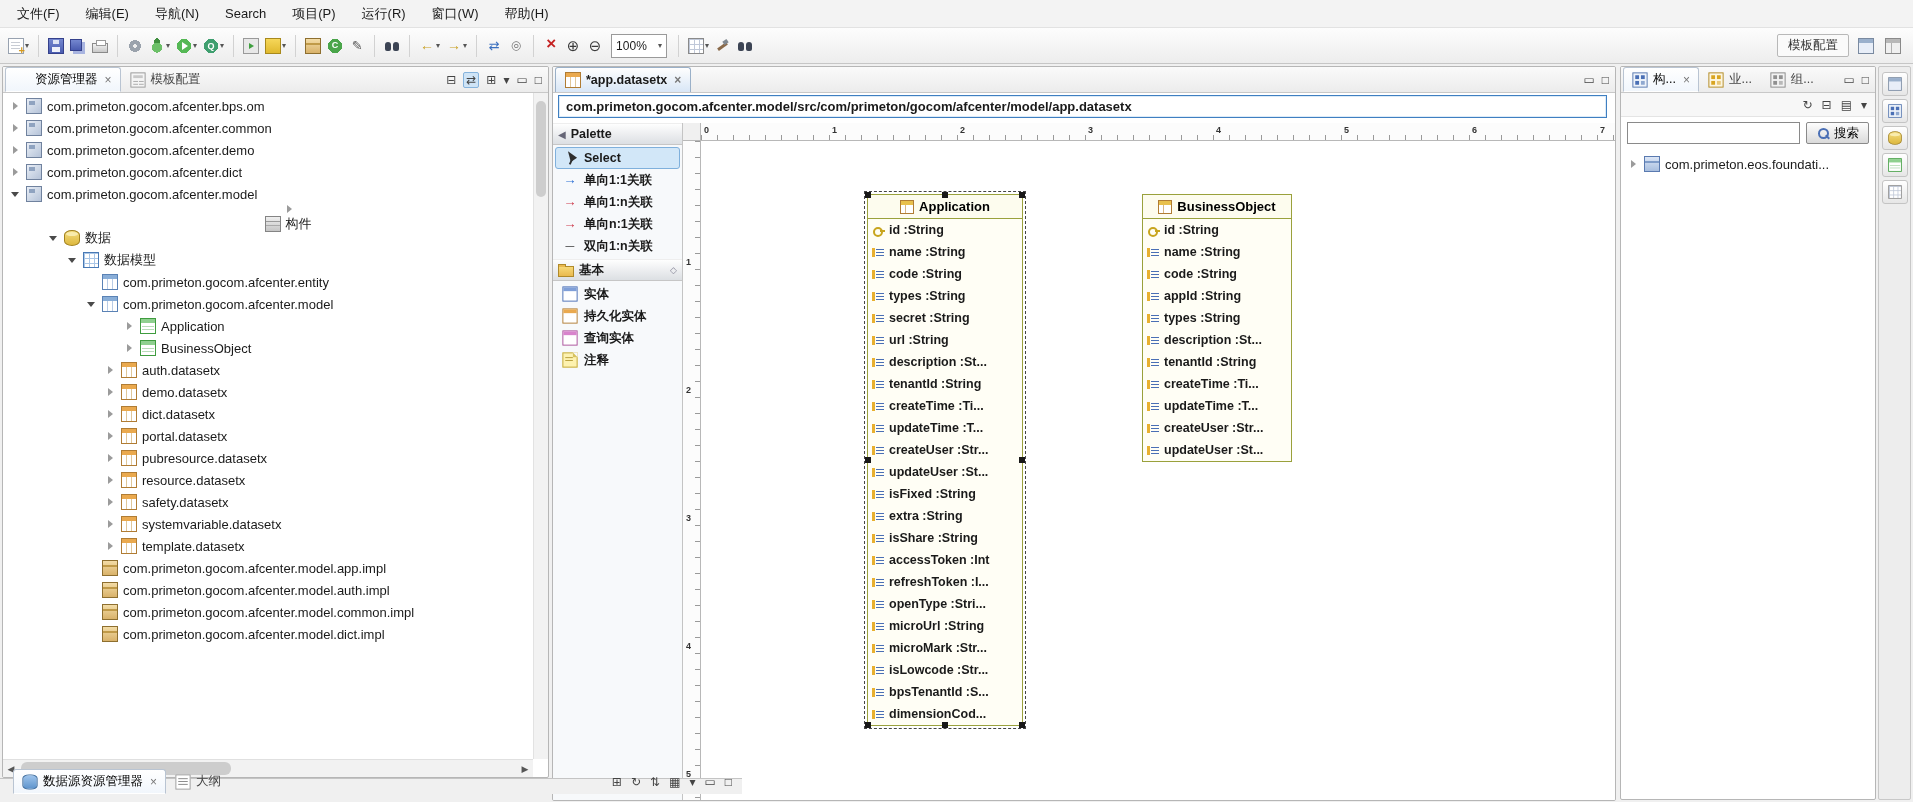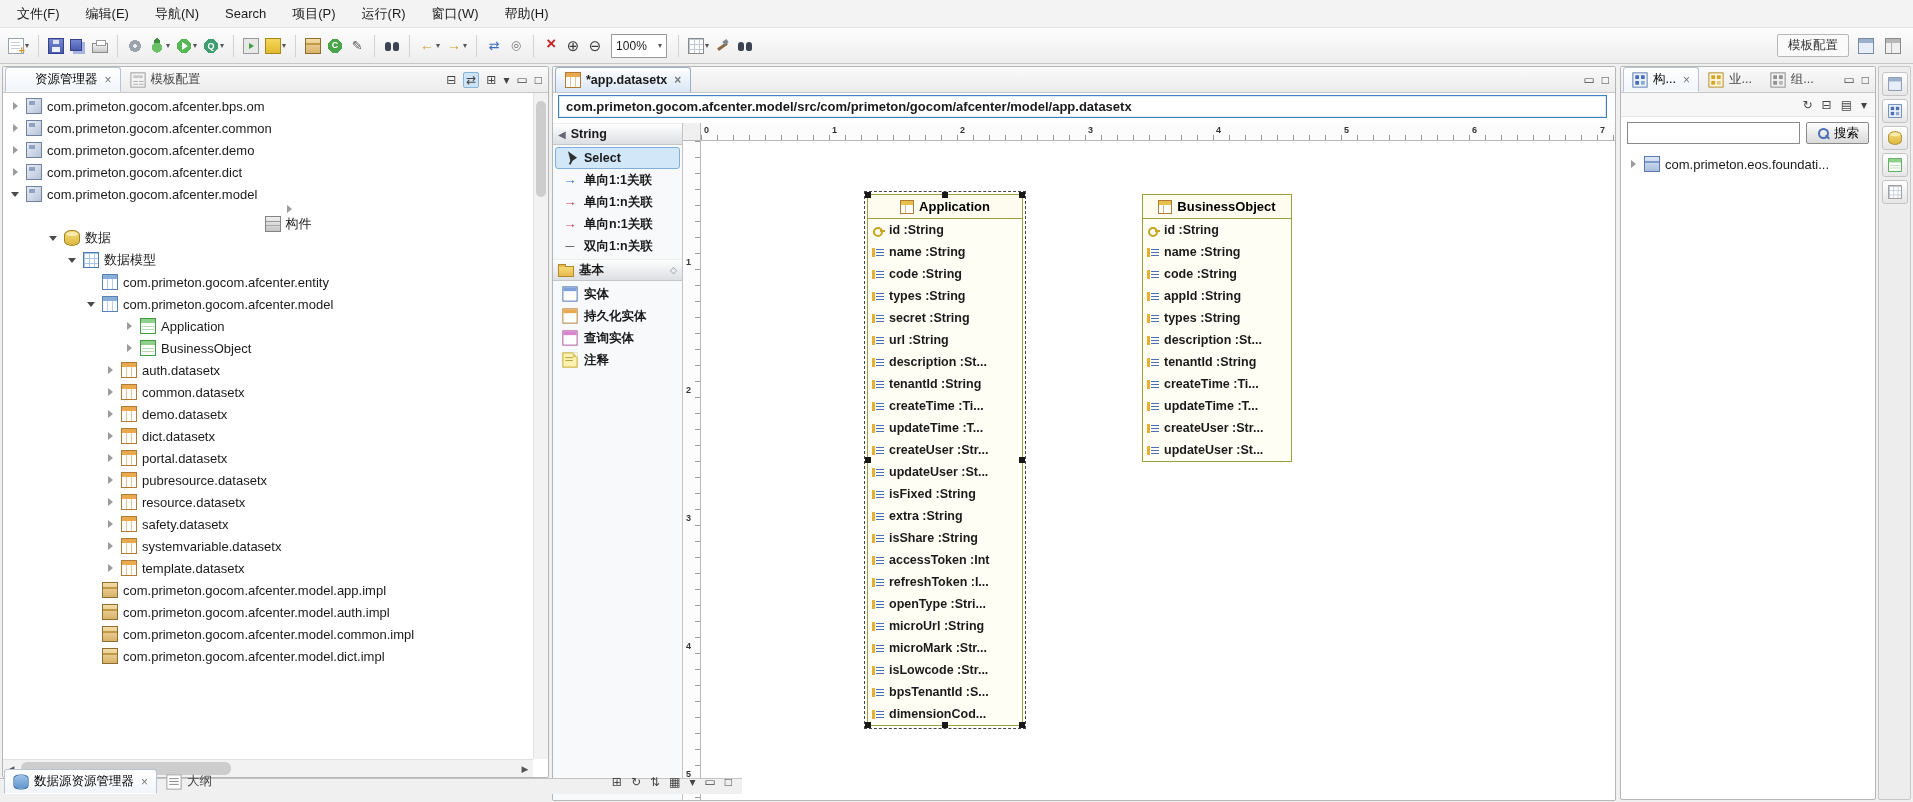--- a/index.html
+++ b/index.html
@@ -83,21 +83,21 @@
 .handle{position:absolute;width:6px;height:6px;background:#181818;}
 
 
 .right-toolbar{height:24px;display:flex;align-items:center;justify-content:flex-end;gap:9px;padding:0 8px;background:#f7f7f7;border-bottom:1px solid #e4e4e4;}
 .search-row{display:flex;gap:6px;padding:5px 6px;align-items:center;}
 .search-input{flex:1;height:22px;border:1px solid #8a8a8a;background:#fff;font-size:12.5px;padding:0 4px;font-family:inherit;}
 .search-btn{height:22px;padding:0 9px;border:1px solid #8a8a8a;background:linear-gradient(#fdfdfd,#dadada);font-size:12.5px;display:flex;align-items:center;gap:4px;font-family:inherit;border-radius:2px;}
 .right-tree{padding-top:4px;}
 
 
-.bottombar{position:absolute;left:0;top:714px;width:742px;height:16px;background:#f0f0f0;border-top:1px solid #c4c4c4;display:flex;align-items:flex-end;z-index:6;padding-left:4px;}
+.bottombar{position:absolute;left:0;top:714px;width:742px;height:16px;background:#f0f0f0;border-top:1px solid #c4c4c4;display:flex;align-items:flex-end;z-index:6;padding-left:13px;}
 .bb-icons{margin-left:auto;display:flex;gap:9px;align-items:center;padding:0 10px 5px 0;}
 
 
 .right-strip{position:absolute;left:1878px;top:2px;width:33px;height:734px;background:#ededed;border:1px solid #c8c8c8;border-radius:2px;padding-top:2px;}
 .strip-btn{width:26px;height:24px;display:flex;align-items:center;justify-content:center;border:1px solid #c4c4c4;border-radius:3px;background:linear-gradient(#fff,#e6e6e6);margin:3px auto;}
 .strip-btn .ic{transform:scale(.85);}
 
 
 .ic{display:inline-block;width:16px;height:16px;position:relative;flex:none;font-size:13px;line-height:16px;text-align:center;}
 .ic::before,.ic::after{position:absolute;content:"";}
@@ -462,29 +462,20 @@
             <span class="ic ic-datasetx"></span>
             <span class="tree-label">auth.datasetx</span>
           </span>
         </div>
         <div class="tree-row" style="padding-left: 99px;">
           <span class="twisty">
             <span class="tw-c"></span>
           </span>
           <span class="row-wrap">
             <span class="ic ic-datasetx"></span>
-            <span class="tree-label">common.datasetx</span>
-          </span>
-        </div>
-        <div class="tree-row" style="padding-left: 99px;">
-          <span class="twisty">
-            <span class="tw-c"></span>
-          </span>
-          <span class="row-wrap">
-            <span class="ic ic-datasetx"></span>
             <span class="tree-label">demo.datasetx</span>
           </span>
         </div>
         <div class="tree-row" style="padding-left: 99px;">
           <span class="twisty">
             <span class="tw-c"></span>
           </span>
           <span class="row-wrap">
             <span class="ic ic-datasetx"></span>
             <span class="tree-label">dict.datasetx</span>
@@ -596,21 +587,21 @@
         <span class="tbr-icon">▭</span>
         <span class="tbr-icon">□</span>
       </div>
     </div>
     <div class="breadcrumb">
       <span>com.primeton.gocom.afcenter.model/src/com/primeton/gocom/afcenter/model/app.datasetx</span>
     </div>
     <div class="palette">
       <div class="palette-header">
         <span class="pal-caret">◀</span>
-        <span>String</span>
+        <span>Palette</span>
       </div>
       <div class="palette-items">
           <div class="palette-item active">
             <span class="ic ic-cursor"></span>
             <span>Select</span>
           </div>
           <div class="palette-item">
             <span class="ic ic-arrow-blue"></span>
             <span>单向1:1关联</span>
           </div>

